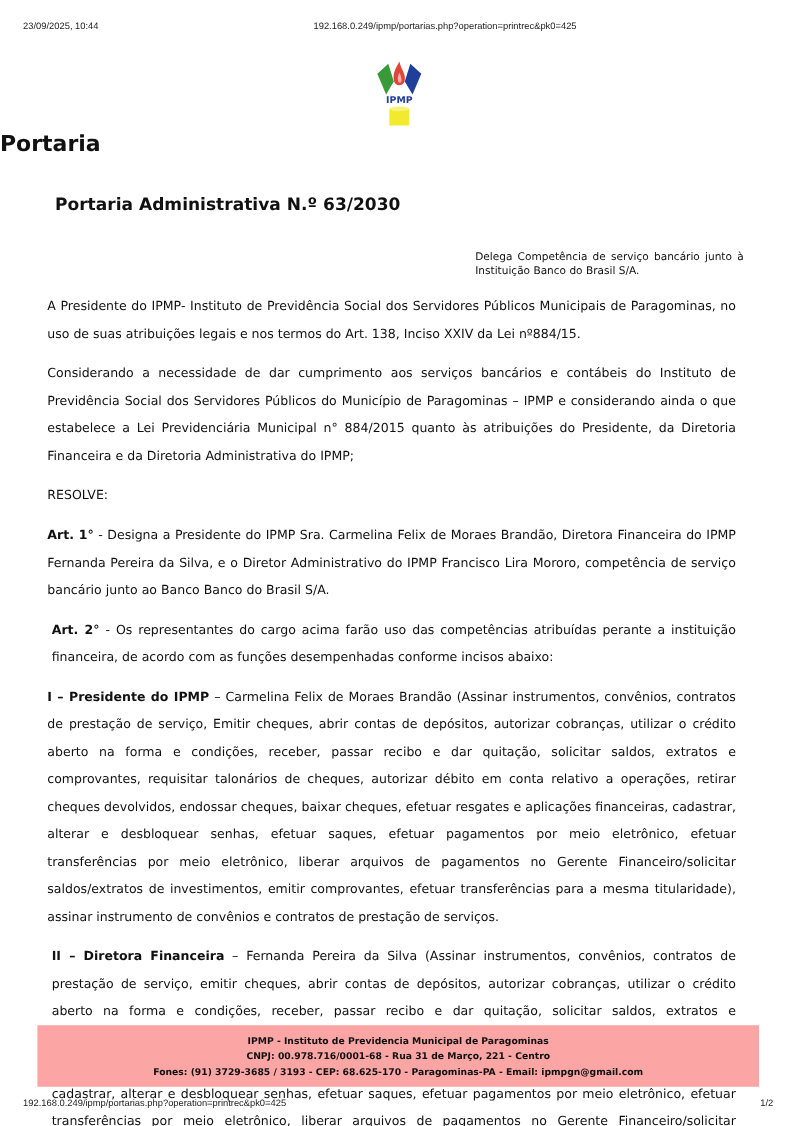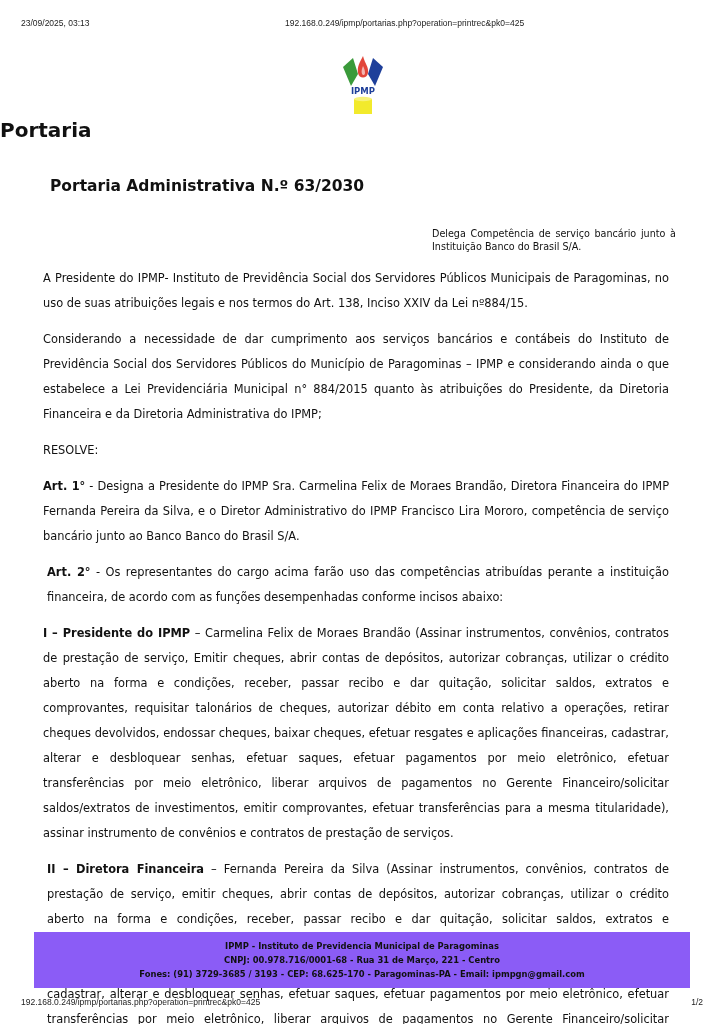--- a/index.html
+++ b/index.html
@@ -86,21 +86,21 @@
   }
   .body b {
     font-weight: bold;
   }
   .footer-box {
     position: absolute;
     top: 932px;
     left: 34px;
     width: 656px;
     height: 56px;
-    background: #8b5cf6;
+    background: #fca5a5;
     font-size: 8.4px;
     font-weight: bold;
     text-align: center;
     line-height: 14px;
     box-sizing: border-box;
     padding-top: 7px;
     color: #111;
   }
   .print-footer {
     position: absolute;
@@ -120,21 +120,21 @@
   .print-footer .page {
     position: absolute;
     right: 0;
     top: 0;
   }
 </style>
 </head>
 <body>
 
 <div class="print-header">
-  <span class="date">23/09/2025, 03:13</span>
+  <span class="date">23/09/2025, 10:44</span>
   <span class="url">192.168.0.249/ipmp/portarias.php?operation=printrec&amp;pk0=425</span>
 </div>
 
 <div class="logo">
   <svg width="44" height="62" viewBox="0 0 44 62">
     <polygon points="2,13 12,4 17,20 10,32" fill="#3a9a3a"></polygon>
     <path d="M22,2 C19,8 16,12 17,19 C18,25 26,25 27,19 C28,13 24,10 22,2 Z" fill="#e2463a"></path>
     <path d="M22,12 C21,15 20,17 21,20 C22,22 24,21 24,19 C24,16 23,14 22,12 Z" fill="#ffffff" opacity="0.6"></path>
     <polygon points="42,13 32,4 27,20 34,32" fill="#1e3f9a"></polygon>
     <text x="22" y="40" text-anchor="middle" font-family="DejaVu Sans, sans-serif" font-size="8.5" font-weight="bold" fill="#1e3f9a">IPMP</text>

